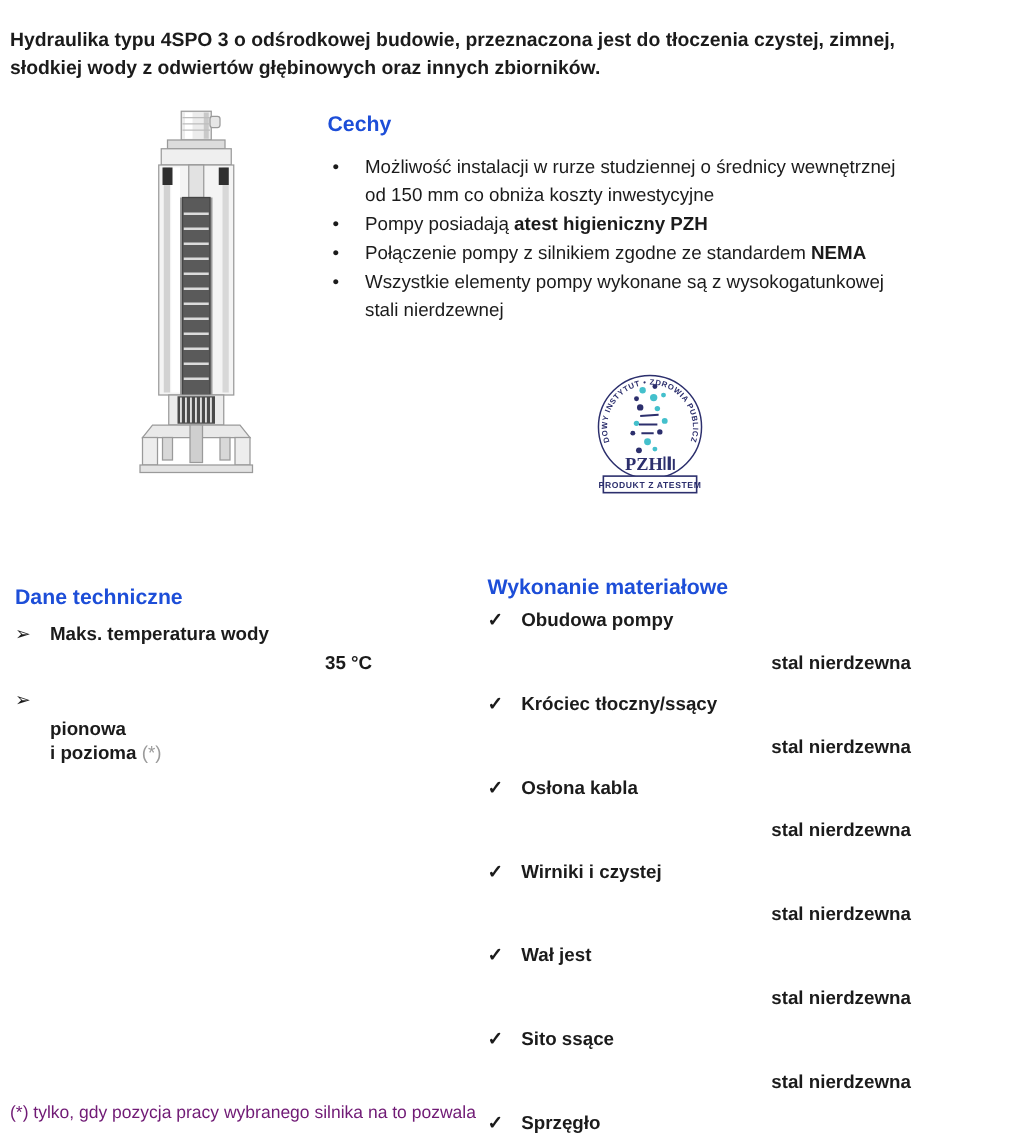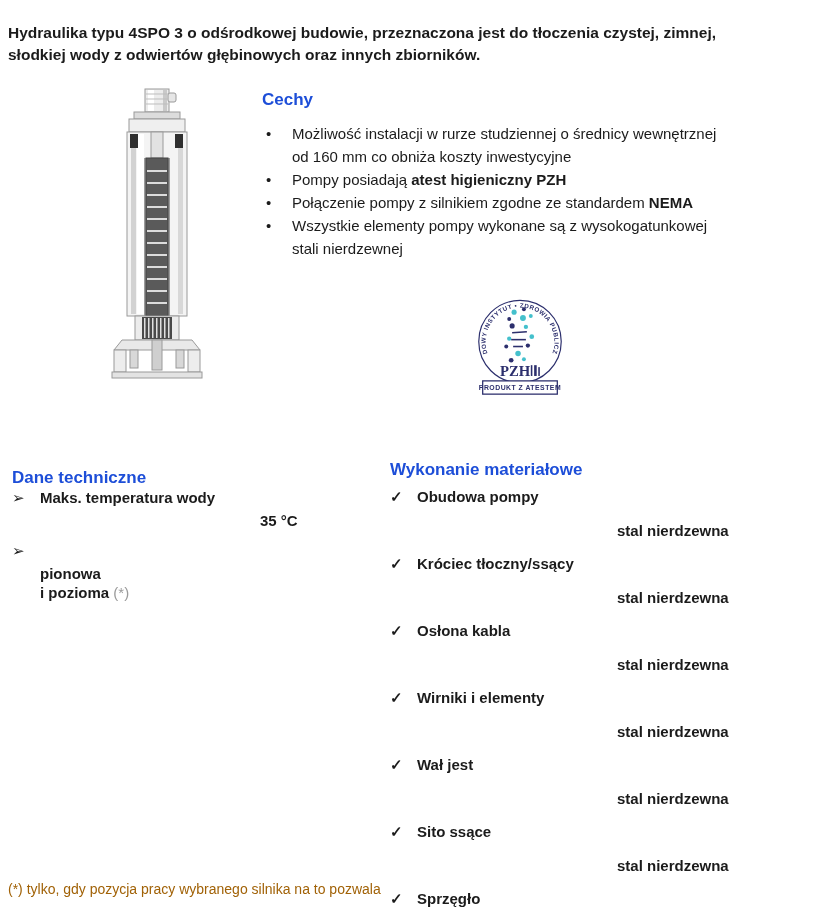--- a/index.html
+++ b/index.html
@@ -69,21 +69,21 @@
     left: 466px; top: 297px;
     width: 108px; height: 101px;
   }
 
   
   .dane {
     position: absolute;
     left: 12px; top: 468px;
     width: 368px;
   }
-  .dane .section-title { margin-bottom: 0; }
+  .dane .section-title { margin-bottom: 10px; }
   .dt-row {
     display: flex;
     font-size: 15px;
     font-weight: 700;
     line-height: 19px;
     margin-bottom: 11px;
   }
   .dt-arrow { width: 28px; font-weight: 400; }
   .dt-label { width: 220px; }
   .dt-value { flex: 1; white-space: pre-line; margin-top: 23px; }
@@ -105,21 +105,21 @@
   }
   .mat-check { width: 27px; }
   .mat-label { width: 200px; }
   .mat-value { flex: 1; margin-top: 34px; }
 
   
   .footnote {
     position: absolute;
     left: 8px; top: 866px;
     font-size: 14px;
-    color: #a16207;
+    color: #701a75;
     line-height: 18px;
   }
 </style>
 </head>
 <body>
 
 <div id="page">
 
   <p class="intro">Hydraulika typu 4SPO 3 o odśrodkowej budowie, przeznaczona jest do tłoczenia czystej, zimnej,
 słodkiej wody z odwiertów głębinowych oraz innych zbiorników.</p>
@@ -188,21 +188,21 @@
         <rect x="12" y="284" width="90" height="6" fill="#e3e3e3"></rect>
       </g>
     </svg>
   </div>
 
   <section class="features">
     <h2 class="section-title">Cechy</h2>
     <ul>
       <li>
         <span class="bullet">•</span><span class="pre-line">Możliwość instalacji w rurze studziennej o średnicy wewnętrznej
-od 160 mm co obniża koszty inwestycyjne</span><b></b><span class="pre-line"></span>
+od 150 mm co obniża koszty inwestycyjne</span><b></b><span class="pre-line"></span>
       </li>
       <li>
         <span class="bullet">•</span><span class="pre-line">Pompy posiadają </span><b>atest higieniczny PZH</b><span class="pre-line"></span>
       </li>
       <li>
         <span class="bullet">•</span><span class="pre-line">Połączenie pompy z silnikiem zgodne ze standardem </span><b>NEMA</b><span class="pre-line"></span>
       </li>
       <li>
         <span class="bullet">•</span><span class="pre-line">Wszystkie elementy pompy wykonane są z wysokogatunkowej
 stali nierdzewnej</span><b></b><span class="pre-line"></span>
@@ -280,21 +280,21 @@
       <span class="mat-label">Króciec tłoczny/ssący</span>
       <span class="mat-value">stal nierdzewna</span>
     </div>
     <div class="mat-row">
       <span class="mat-check">✓</span>
       <span class="mat-label">Osłona kabla</span>
       <span class="mat-value">stal nierdzewna</span>
     </div>
     <div class="mat-row">
       <span class="mat-check">✓</span>
-      <span class="mat-label">Wirniki i elementy</span>
+      <span class="mat-label">Wirniki i czystej</span>
       <span class="mat-value">stal nierdzewna</span>
     </div>
     <div class="mat-row">
       <span class="mat-check">✓</span>
       <span class="mat-label">Wał jest</span>
       <span class="mat-value">stal nierdzewna</span>
     </div>
     <div class="mat-row">
       <span class="mat-check">✓</span>
       <span class="mat-label">Sito ssące</span>

